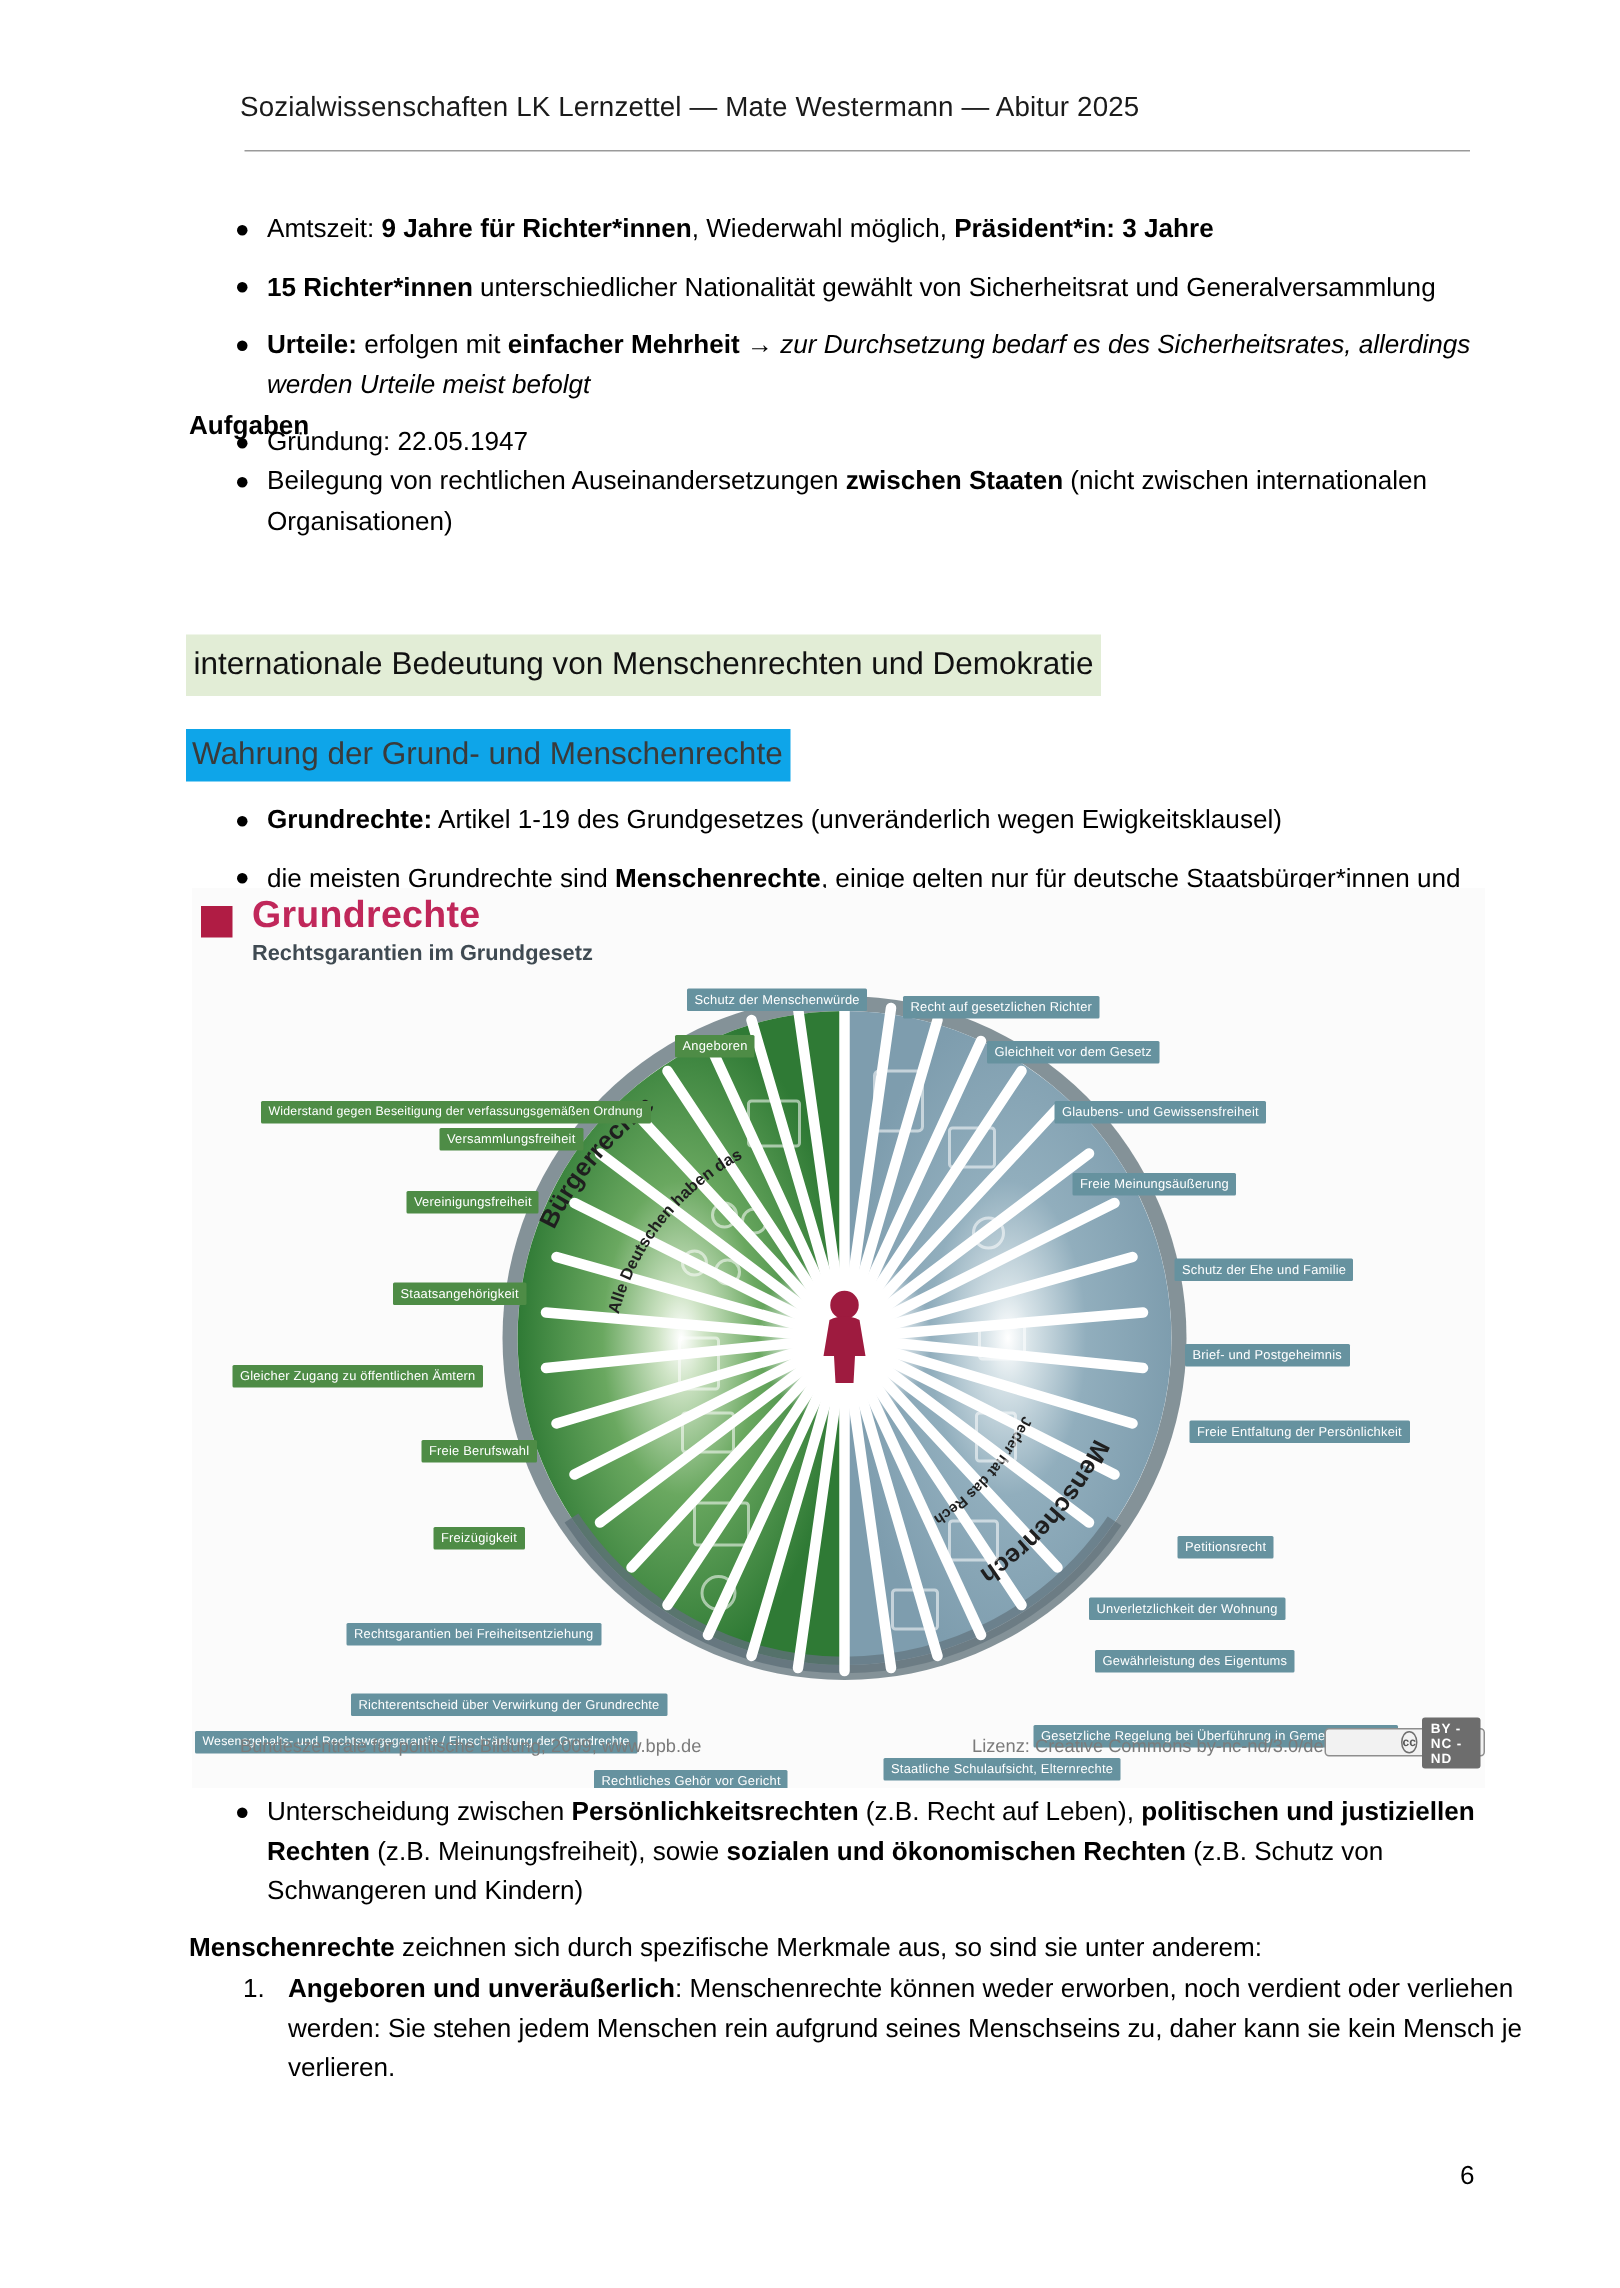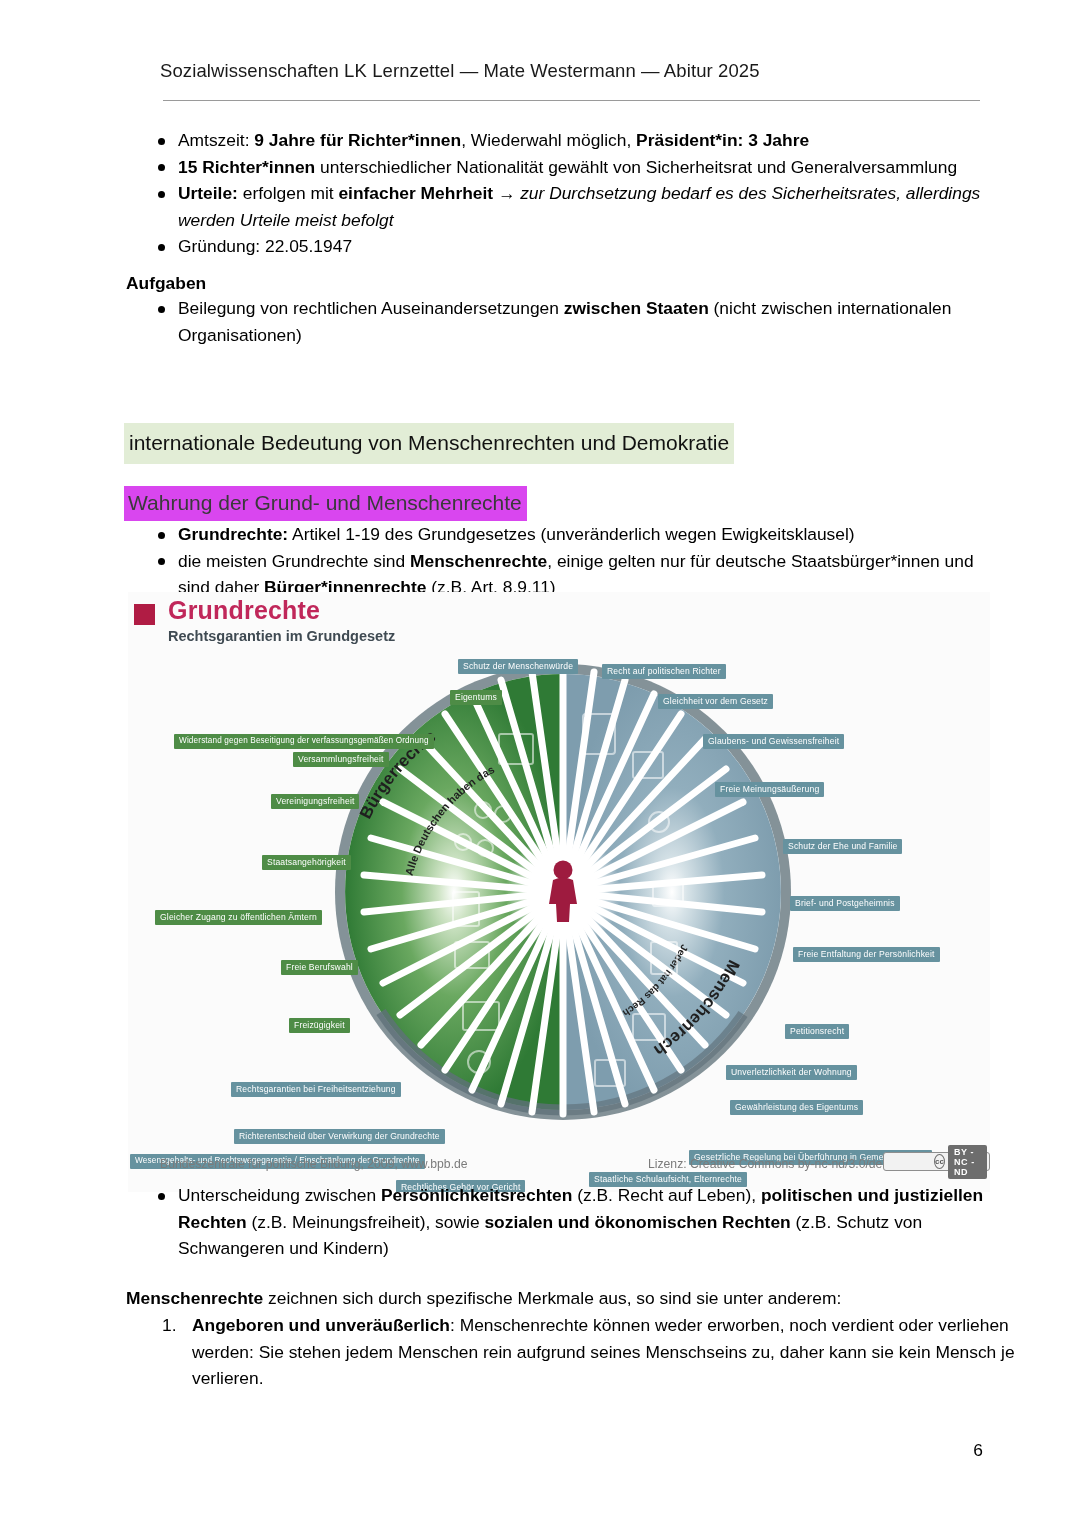--- a/index.html
+++ b/index.html
@@ -28,21 +28,21 @@
 
   
   .block { position: absolute; }
   ul.bullets { list-style: none; margin: 0; padding: 0; }
   ul.bullets > li {
     position: relative;
     padding-left: 42px;
     font-size: 17.4px;
     line-height: 26.5px;
     color: #000;
-    margin: 0 0 0 0;
+    margin: 12px 0 0 0;
   }
   ul.bullets > li::before {
     content: "";
     position: absolute; left: 22px; top: 10.5px;
     width: 7px; height: 7px; border-radius: 50%;
     background: #000;
   }
   b, .b { font-weight: bold; }
   i, .i { font-style: italic; }
 
@@ -57,21 +57,21 @@
     color: #111;
     background: #e2edd6;
     padding: 2px 5px 3px 5px;
     display: inline-block;
     white-space: nowrap;
   }
   .h-blue {
     position: absolute;
     font-size: 21px; line-height: 30px;
     color: #3a3a3a;
-    background: #d946ef;
+    background: #0ea5e9;
     padding: 2px 5px 3px 4px;
     display: inline-block;
     white-space: nowrap;
   }
 
   
   .info {
     position: absolute; left: 128px; top: 592px;
     width: 862px; height: 600px;
     background: #fbfbfb;
@@ -321,24 +321,24 @@
         </g>
       </svg>
 
       <div class="lbl green gsm" style="left:46px;  top:78px;margin-top:14px;">Widerstand gegen Beseitigung der verfassungsgemäßen Ordnung</div>
       <div class="lbl green" style="left:165px; top:110px;">Versammlungsfreiheit</div>
       <div class="lbl green" style="left:143px; top:152px;">Vereinigungsfreiheit</div>
       <div class="lbl green" style="left:134px; top:213px;">Staatsangehörigkeit</div>
       <div class="lbl green" style="left:27px;  top:268px;">Gleicher Zugang zu öffentlichen Ämtern</div>
       <div class="lbl green" style="left:153px; top:318px;">Freie Berufswahl</div>
       <div class="lbl green" style="left:161px; top:376px;">Freizügigkeit</div>
-      <div class="lbl green" style="left:322px; top:48px;">Eigentums</div>
+      <div class="lbl green" style="left:322px; top:48px;">Angeboren</div>
 
       <div class="lbl blue" style="left:330px; top:17px;">Schutz der Menschenwürde</div>
-      <div class="lbl blue" style="left:474px; top:22px;">Recht auf politischen Richter</div>
+      <div class="lbl blue" style="left:474px; top:22px;">Recht auf gesetzlichen Richter</div>
       <div class="lbl blue" style="left:530px; top:52px;">Gleichheit vor dem Gesetz</div>
       <div class="lbl blue" style="left:575px; top:92px;">Glaubens- und Gewissensfreiheit</div>
       <div class="lbl blue" style="left:587px; top:140px;">Freie Meinungsäußerung</div>
       <div class="lbl blue" style="left:655px; top:197px;">Schutz der Ehe und Familie</div>
       <div class="lbl blue" style="left:662px; top:254px;">Brief- und Postgeheimnis</div>
       <div class="lbl blue" style="left:665px; top:305px;">Freie Entfaltung der Persönlichkeit</div>
       <div class="lbl blue" style="left:657px; top:382px;">Petitionsrecht</div>
       <div class="lbl blue" style="left:598px; top:423px;">Unverletzlichkeit der Wohnung</div>
       <div class="lbl blue" style="left:602px; top:458px;">Gewährleistung des Eigentums</div>
       <div class="lbl blue" style="left:561px; top:508px;">Gesetzliche Regelung bei Überführung in Gemeineigentum</div>

